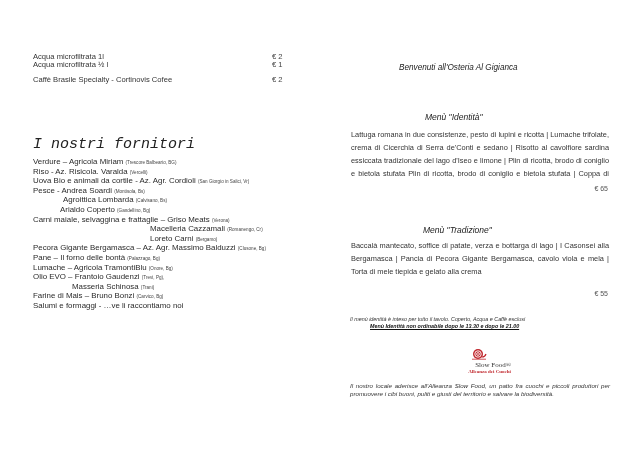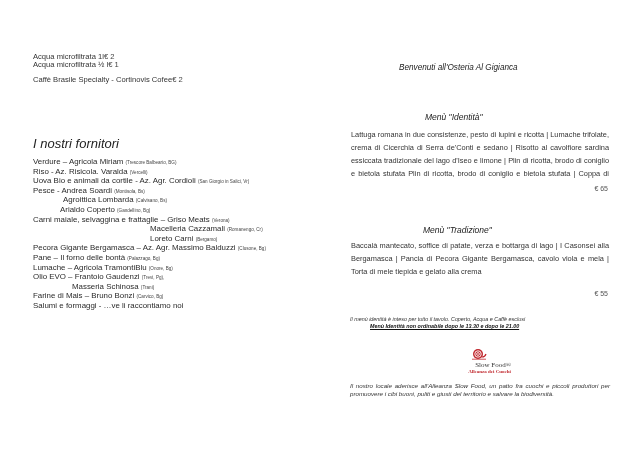--- a/index.html
+++ b/index.html
@@ -5,25 +5,25 @@
     * { margin: 0; padding: 0; box-sizing: border-box; }
     html, body { width: 640px; height: 452px; background: #ffffff; overflow: hidden; }
     body { position: relative; font-family: "Liberation Sans", sans-serif; color: #2a2a2a; }
 
     .page { position: absolute; top: 0; height: 452px; }
     .left { left: 0; width: 320px; }
     .right { left: 320px; width: 320px; }
 
     
     .drinks { position: absolute; left: 33px; top: 53px; width: 255px; font-size: 7.6px; line-height: 8.4px; color: #333; }
-    .drink-row { display: flex; justify-content: flex-start; }
+    .drink-row { display: flex; justify-content: space-between; }
     .drink-group { margin-bottom: 6px; }
     .drink-price { width: 16px; text-align: left; color: #444; }
 
-    .suppliers-title { position: absolute; left: 33px; top: 136px; font-size: 13px; font-style: italic; color: #222; }
+    .suppliers-title { position: absolute; left: 33px; top: 136px; font-size: 15px; font-style: italic; color: #222; font-family: Liberation Mono, monospace; }
     .suppliers { position: absolute; left: 33px; top: 158px; width: 285px; font-size: 7.9px; line-height: 8.6px; color: #2a2a2a; }
     .supplier { white-space: nowrap; }
     .supplier .loc { font-size: 4.6px; color: #444; }
     .indent-1 { padding-left: 30px; }
     .indent-1b { padding-left: 27px; }
     .indent-2 { padding-left: 117px; }
     .indent-3 { padding-left: 39px; }
 
     
     .welcome { position: absolute; left: 79px; top: 63px; font-size: 8.2px; font-style: italic; color: #222; }

